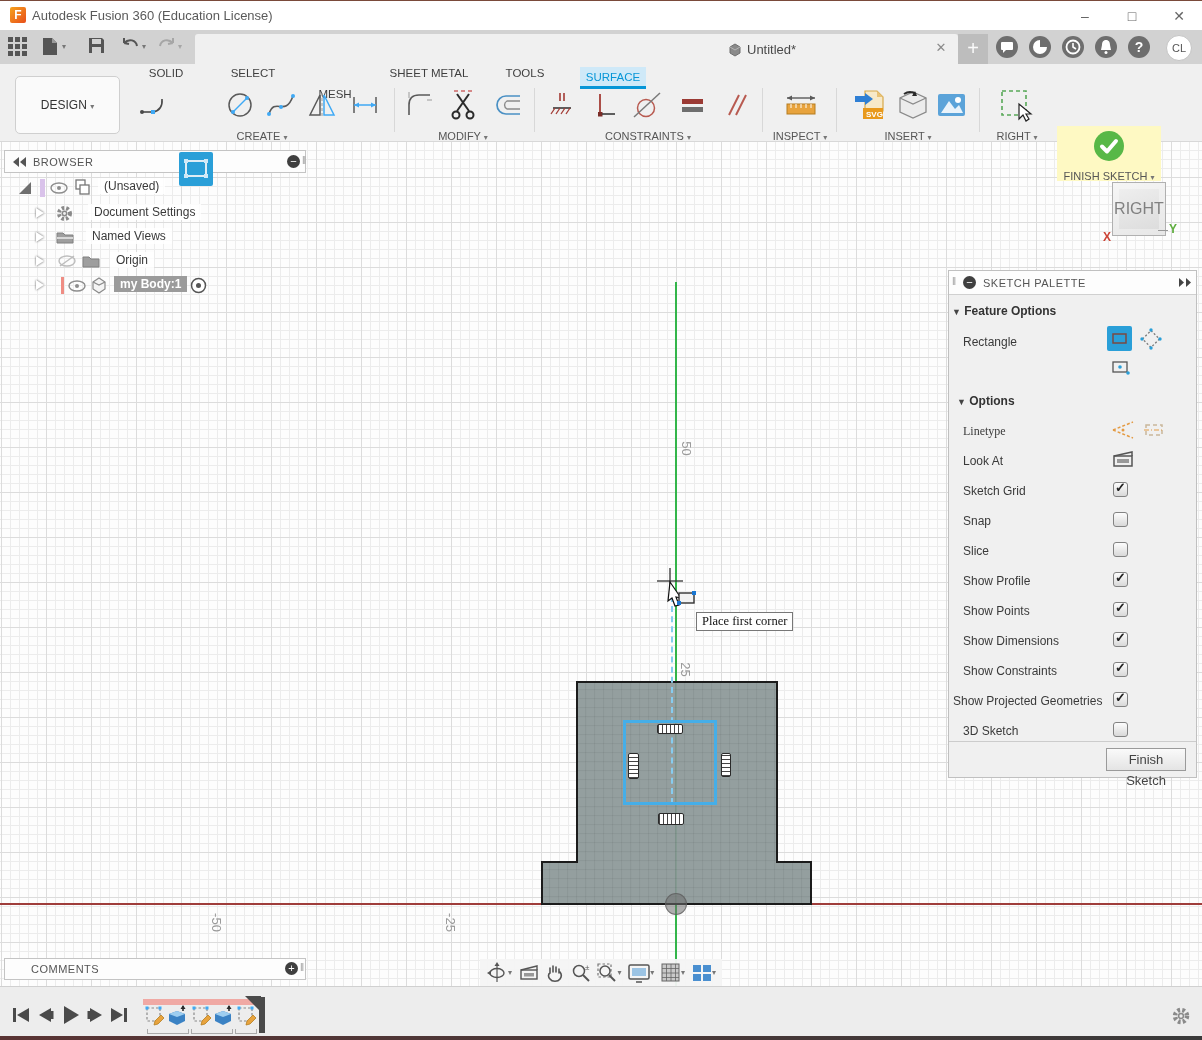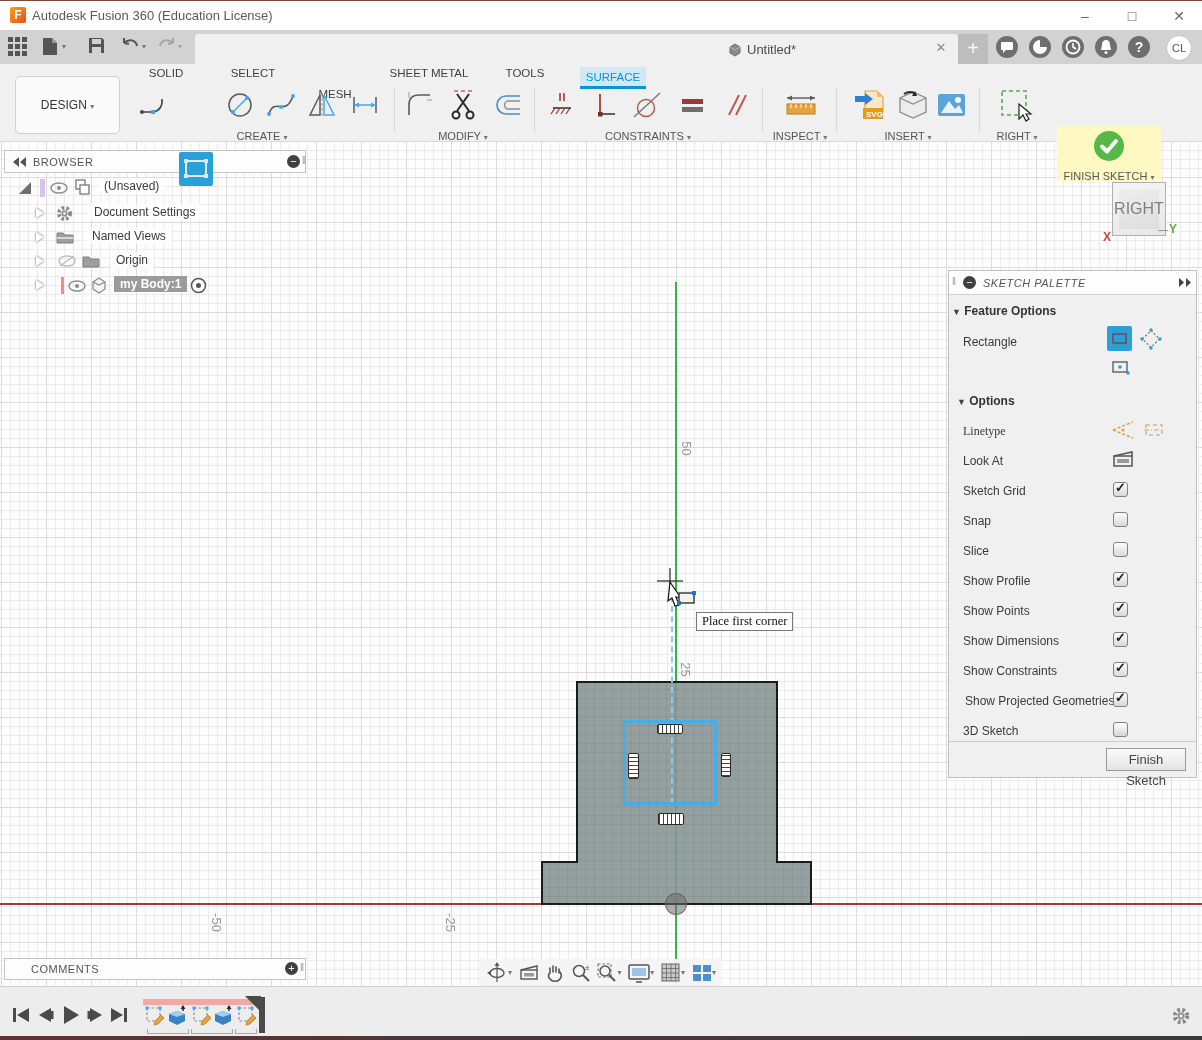--- a/index.html
+++ b/index.html
@@ -235,21 +235,21 @@
     <svg class="abs" style="left:156px;top:1px;" width="17" height="17">
       <circle cx="8.5" cy="8.5" r="7" fill="#fff" stroke="#555" stroke-width="1.5"></circle>
       <circle cx="8.5" cy="8.5" r="2.5" fill="#555"></circle>
     </svg>
   </div>
 
   <div id="palette">
     <div id="palette-header">
       <span class="grip" style="left:3px;top:5px;">‖</span>
       <span class="circle-btn" style="left:14px;top:5px;">−</span>
-      <span class="ph-text" style="left:34px;top:6px;font-style:italic;">SKETCH PALETTE</span>
+      <span class="ph-text" style="left:34px;top:6px;">SKETCH PALETTE</span>
       <svg class="abs" style="left:230px;top:7px;" width="13" height="9">
         <polygon points="0,0 0,9 5,4.5" fill="#444"></polygon>
           <polygon points="7,0 7,9 12,4.5" fill="#444"></polygon>
       </svg>
     </div>
 
     <div class="sect-head" style="left:3px;top:33px;">
       <span class="tri">▼</span>
       <span>Feature Options</span>
     </div>
@@ -310,21 +310,21 @@
 
     <span class="prow-label" style="left:14px;top:333px;">Show Points</span>
     <span class="cb checked" style="left:164px;top:331px;"></span>
 
     <span class="prow-label" style="left:14px;top:363px;">Show Dimensions</span>
     <span class="cb checked" style="left:164px;top:361px;"></span>
 
     <span class="prow-label" style="left:14px;top:393px;">Show Constraints</span>
     <span class="cb checked" style="left:164px;top:391px;"></span>
 
-    <span class="prow-label" style="left:4px;top:423px;margin-left:12px;">Show Projected Geometries</span>
+    <span class="prow-label" style="left:4px;top:423px;">Show Projected Geometries</span>
     <span class="cb checked" style="left:164px;top:421px;"></span>
 
     <span class="prow-label" style="left:14px;top:453px;">3D Sketch</span>
     <span class="cb" style="left:164px;top:451px;"></span>
 
     <div id="palette-sep"></div>
     <div id="finish-sketch-btn">Finish Sketch</div>
   </div>
 
   <div id="comments-bar">

